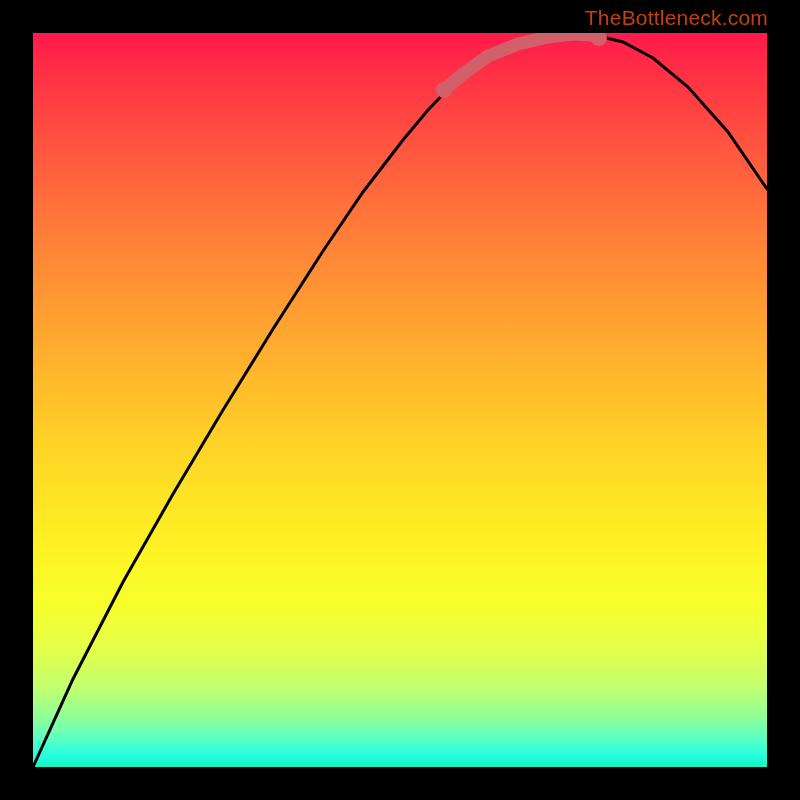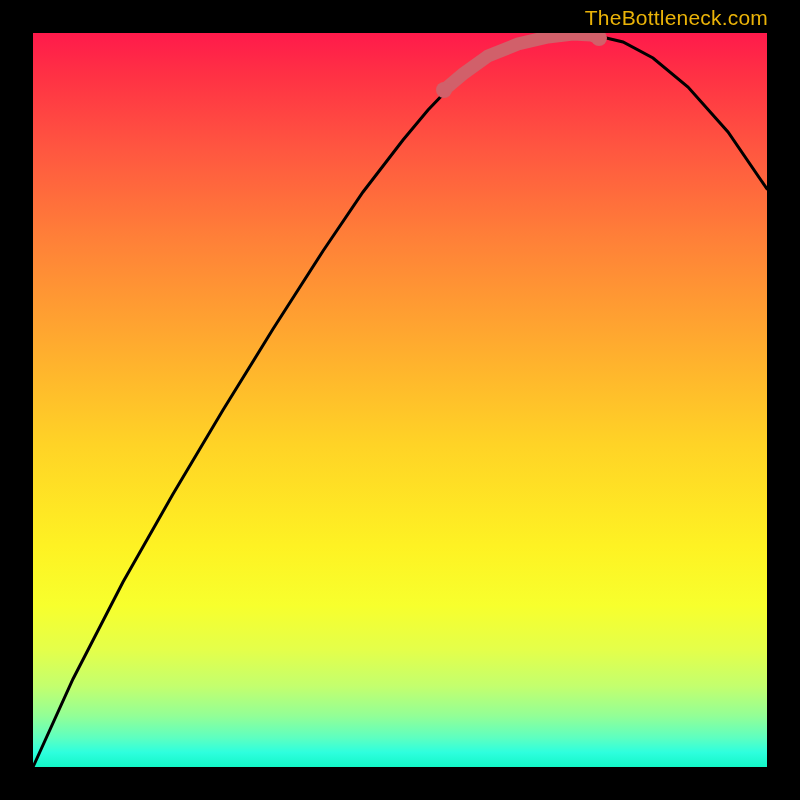--- a/index.html
+++ b/index.html
@@ -46,21 +46,21 @@
       #2effde 98%,
       #13f7c8 100%
     );
   }
   .watermark {
     position: absolute;
     top: 6px;
     right: 32px;
     font-family: Arial, Helvetica, sans-serif;
     font-size: 21px;
-    color: #eab308;
+    color: #c2410c;
     letter-spacing: 0.2px;
   }
   svg.curve {
     position: absolute;
     inset: 0;
   }
 </style>
 </head>
 <body>
 

